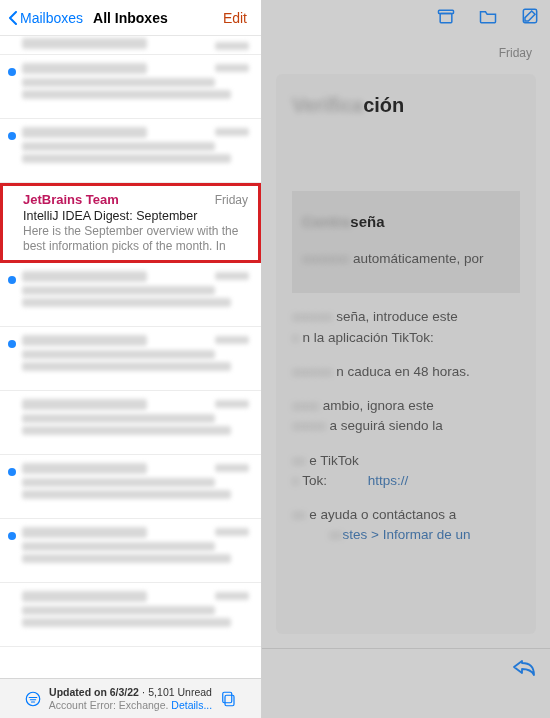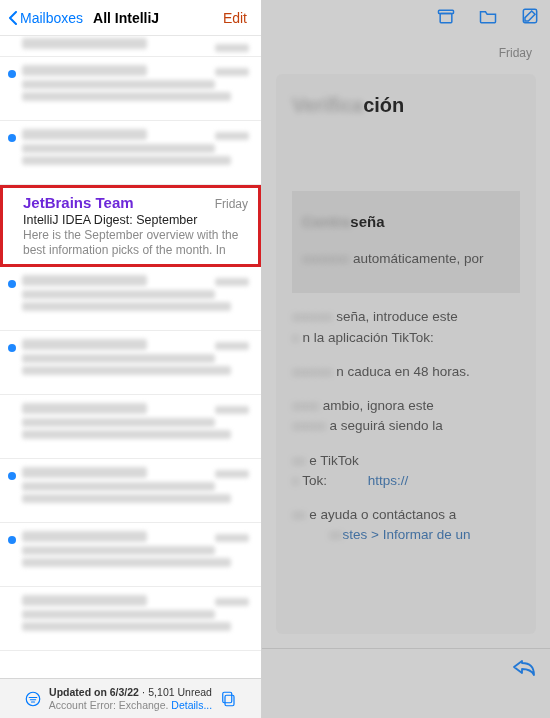--- a/index.html
+++ b/index.html
@@ -41,21 +41,21 @@
     }
     .item .dot {
       position: absolute;
       left: 8px;
       top: 13px;
       width: 8px; height: 8px;
       background: #1e88ff;
       border-radius: 50%;
     }
     .item .row1 { display: flex; justify-content: space-between; align-items: baseline; }
-    .item .sender { font-size: 15px; font-weight: 600; color: #6d28d9; }
+    .item .sender { font-size: 13px; font-weight: 600; color: #be185d; }
     .item .date { font-size: 12px; color: #8a8a8a; }
     .item .subject { font-size: 12.5px; color: #222; margin-top: 2px; }
     .item .preview { font-size: 12px; color: #8a8a8a; margin-top: 1px; line-height: 1.25; max-height: 30px; overflow: hidden; }
 
     .item.blur .sender,
     .item.blur .subject,
     .item.blur .preview,
     .item.blur .date {
       color: transparent;
       background: #d8d8d8;
@@ -144,21 +144,21 @@
 
 <div class="sidebar">
 
   <div class="nav">
     <div class="back">
       <svg width="10" height="14" viewBox="0 0 10 14">
           <path d="M8 1 L2 7 L8 13" stroke="#007aff" stroke-width="2" fill="none" stroke-linecap="round" stroke-linejoin="round"></path>
         </svg>
       <span>Mailboxes</span>
     </div>
-    <div class="title">All IntelliJ</div>
+    <div class="title">All Inboxes</div>
     <div class="spacer"></div>
     <div class="edit">Edit</div>
   </div>
 
   <div class="list" id="list">
       <div class="item blur" style="min-height: 18px; padding-top: 2px; padding-bottom: 4px;">
         <div class="row1">
           <span class="sender">Southwest</span>
           <span class="date"></span>
         </div>

